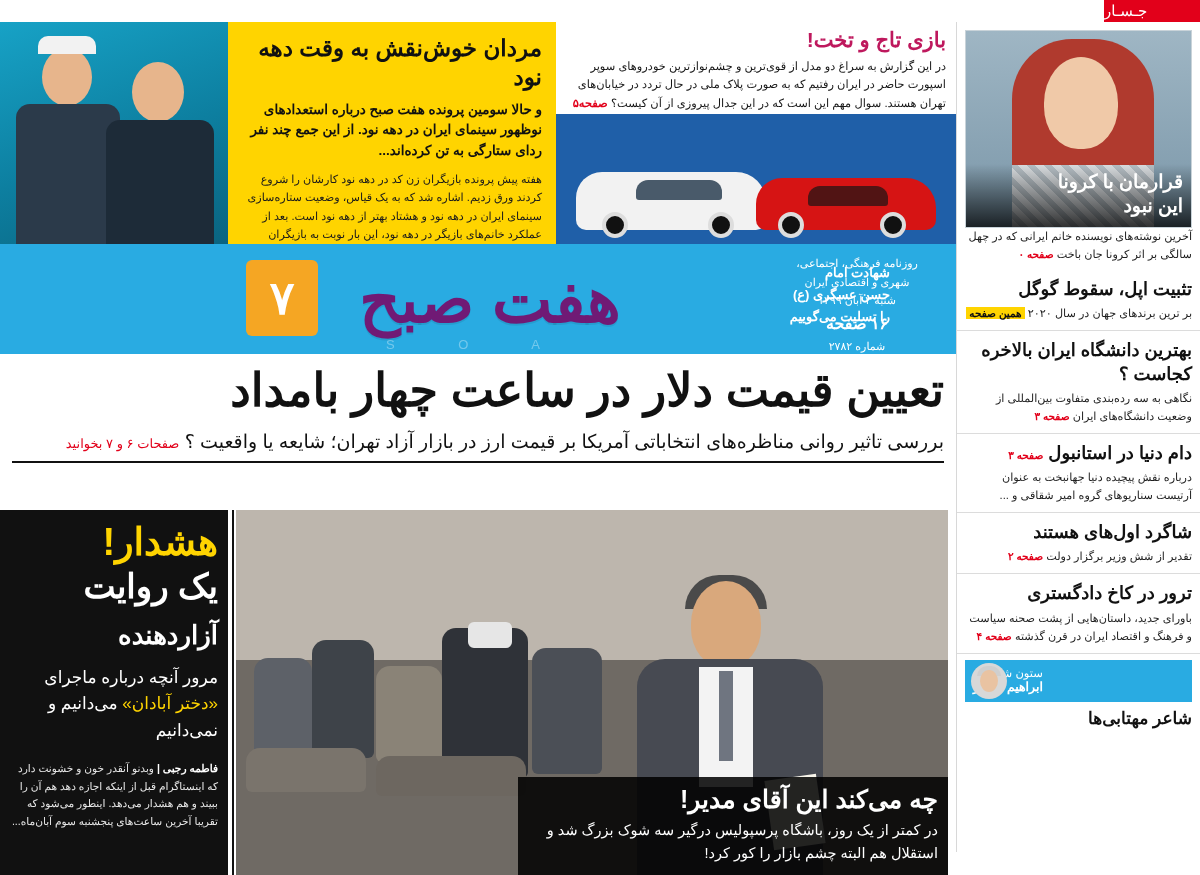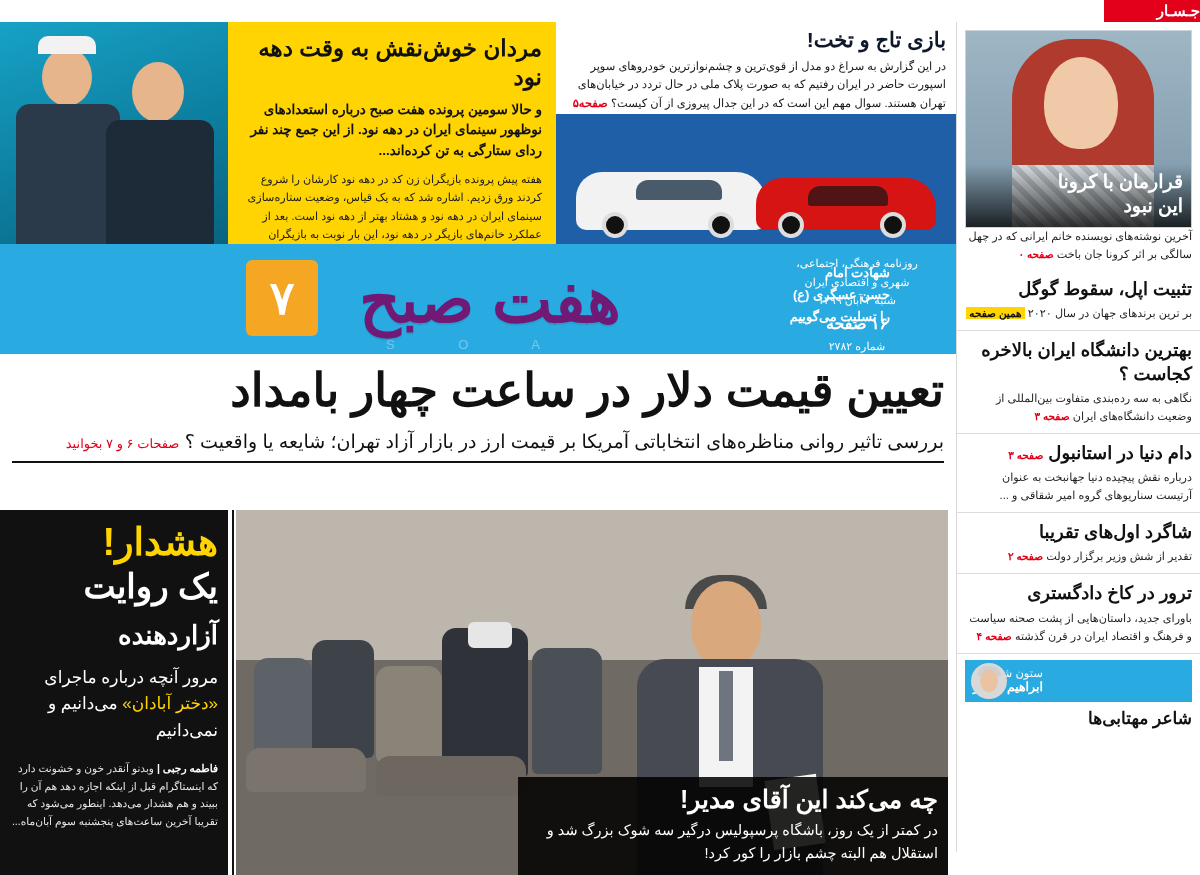--- a/index.html
+++ b/index.html
@@ -12,22 +12,22 @@
   }
   .page { position: relative; width: 1200px; height: 875px; background:#fff; }
 
   
   .top-strip {
     position:absolute; top:0; right:0; width:1200px; height:22px;
     background:#ffffff;
   }
   .brand-tag {
     position:absolute; top:0; right:0; width:96px; height:22px;
-    background:#e2001a; color:#fff; font-size:15px; font-weight:bold;
-    letter-spacing:4px; text-align:right; line-height:22px;
+    background:#e2001a; color:#fff; font-size:15px; font-weight:normal;
+    letter-spacing:4px; text-align:left; line-height:22px;
   }
 
   
   .promo-yellow {
     position:absolute; top:22px; left:0; width:556px; height:222px;
     background:#ffd400; overflow:hidden;
   }
   .promo-photo {
     position:absolute; top:0; left:0; width:228px; height:222px;
     background:linear-gradient(160deg,#17a2c6 0%,#0d7fa0 55%,#0a6480 100%);
@@ -45,21 +45,21 @@
   }
   .promo-lead { font-size:13.5px; font-weight:bold; color:#111; line-height:1.55; }
   .promo-body { font-size:11.2px; color:#1a1a1a; line-height:1.62; margin-top:8px; }
 
   
   .cars-block {
     position:absolute; top:22px; left:556px; width:400px; height:222px;
     background:#fff;
   }
   .cars-text { padding:6px 10px 0 8px; text-align:right; }
-  .cars-title { font-size:21px; font-weight:bold; color:#0f172a; margin-bottom:5px; }
+  .cars-title { font-size:21px; font-weight:bold; color:#be185d; margin-bottom:5px; }
   .cars-body { font-size:11.4px; line-height:1.6; color:#161616; }
   .cars-body .red { color:#e2001a; font-weight:bold; }
   .cars-photo {
     position:absolute; bottom:0; left:0; width:400px; height:130px;
     background:#1f5fa8; overflow:hidden;
   }
   .car {
     position:absolute; bottom:14px; border-radius:26px 30px 10px 10px;
   }
   .car.white { left:20px; width:190px; height:58px; background:#f2f2f2; }
@@ -356,21 +356,21 @@
         <span class="pg">صفحه ۳</span></p>
     </div>
 
     <div class="rc-item">
       <h3><span>دام دنیا در استانبول</span>
         <span class="pg">صفحه ۳</span></h3>
       <p>درباره نقش پیچیده دنیا جهانبخت به عنوان آرتیست سناریوهای گروه امیر شقاقی و ...</p>
     </div>
 
     <div class="rc-item">
-      <h3><span>شاگرد اول‌های تقریبا</span></h3>
+      <h3><span>شاگرد اول‌های هستند</span></h3>
       <p><span>تقدیر از شش وزیر برگزار دولت</span>
         <span class="pg">صفحه ۲</span></p>
     </div>
 
     <div class="rc-item">
       <h3><span>ترور در کاخ دادگستری</span></h3>
       <p><span>باورای جدید، داستان‌هایی از پشت صحنه سیاست و فرهنگ و اقتصاد ایران در قرن گذشته</span>
         <span class="pg">صفحه ۴</span></p>
     </div>
 

